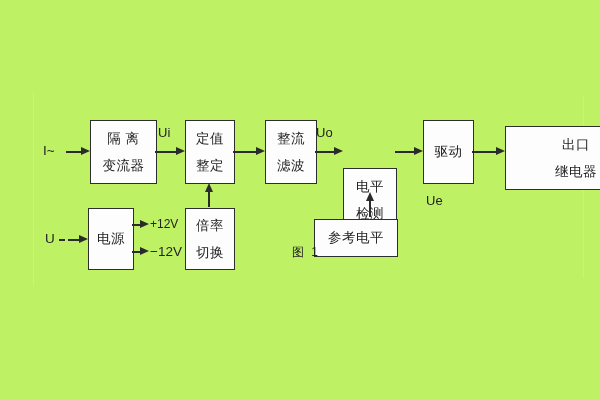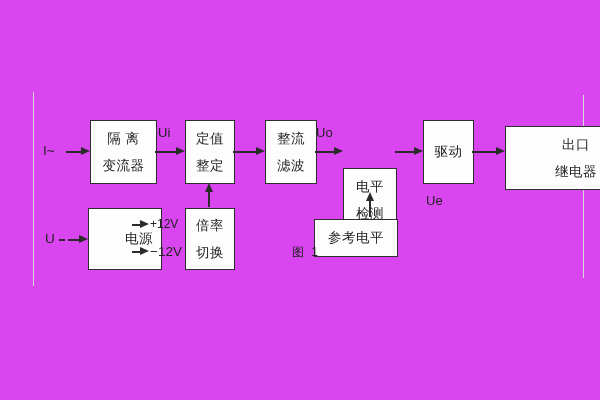--- a/index.html
+++ b/index.html
@@ -1,17 +1,17 @@
 <!DOCTYPE html>
 <html><head>
 <meta charset="utf-8">
 <style>
   html,body{margin:0;padding:0;background:#fdfdfd;}
   .canvas{
-    position:relative;width:600px;height:400px;background:#d946ef;
+    position:relative;width:600px;height:400px;background:#bef264;
     font-family:"Liberation Sans","DejaVu Sans",sans-serif;color:#232323;
     overflow:hidden;
   }
   .box{
     position:absolute;border:1.5px solid #2e2e2e;background:#fdfdfd;
     display:flex;flex-direction:column;align-items:center;justify-content:center;
     gap:13px;font-size:13.5px;letter-spacing:0.5px;
   }
   .box .ln{line-height:1;white-space:pre;}
   .lbl{position:absolute;line-height:1;font-size:13px;}
@@ -48,21 +48,21 @@
     <span class="ln">检测</span>
   </div>
   <div class="box" style="left:423px;top:120px;width:49px;height:62px;">
     <span class="ln">驱动</span>
   </div>
   <div class="box" style="left:505px;top:126px;width:60px;height:62px;padding-left:40px;">
     <span class="ln">出口</span>
     <span class="ln">继电器</span>
   </div>
 
-  <div class="box" style="left:88px;top:208px;width:44px;height:60px;padding-left:28px;">
+  <div class="box" style="left:88px;top:208px;width:44px;height:60px;">
     <span class="ln">电源</span>
   </div>
   <div class="box" style="left:185px;top:208px;width:48px;height:60px;">
     <span class="ln">倍率</span>
     <span class="ln">切换</span>
   </div>
   <div class="box" style="left:314px;top:219px;width:82px;height:36px;">
     <span class="ln">参考电平</span>
   </div>
 

